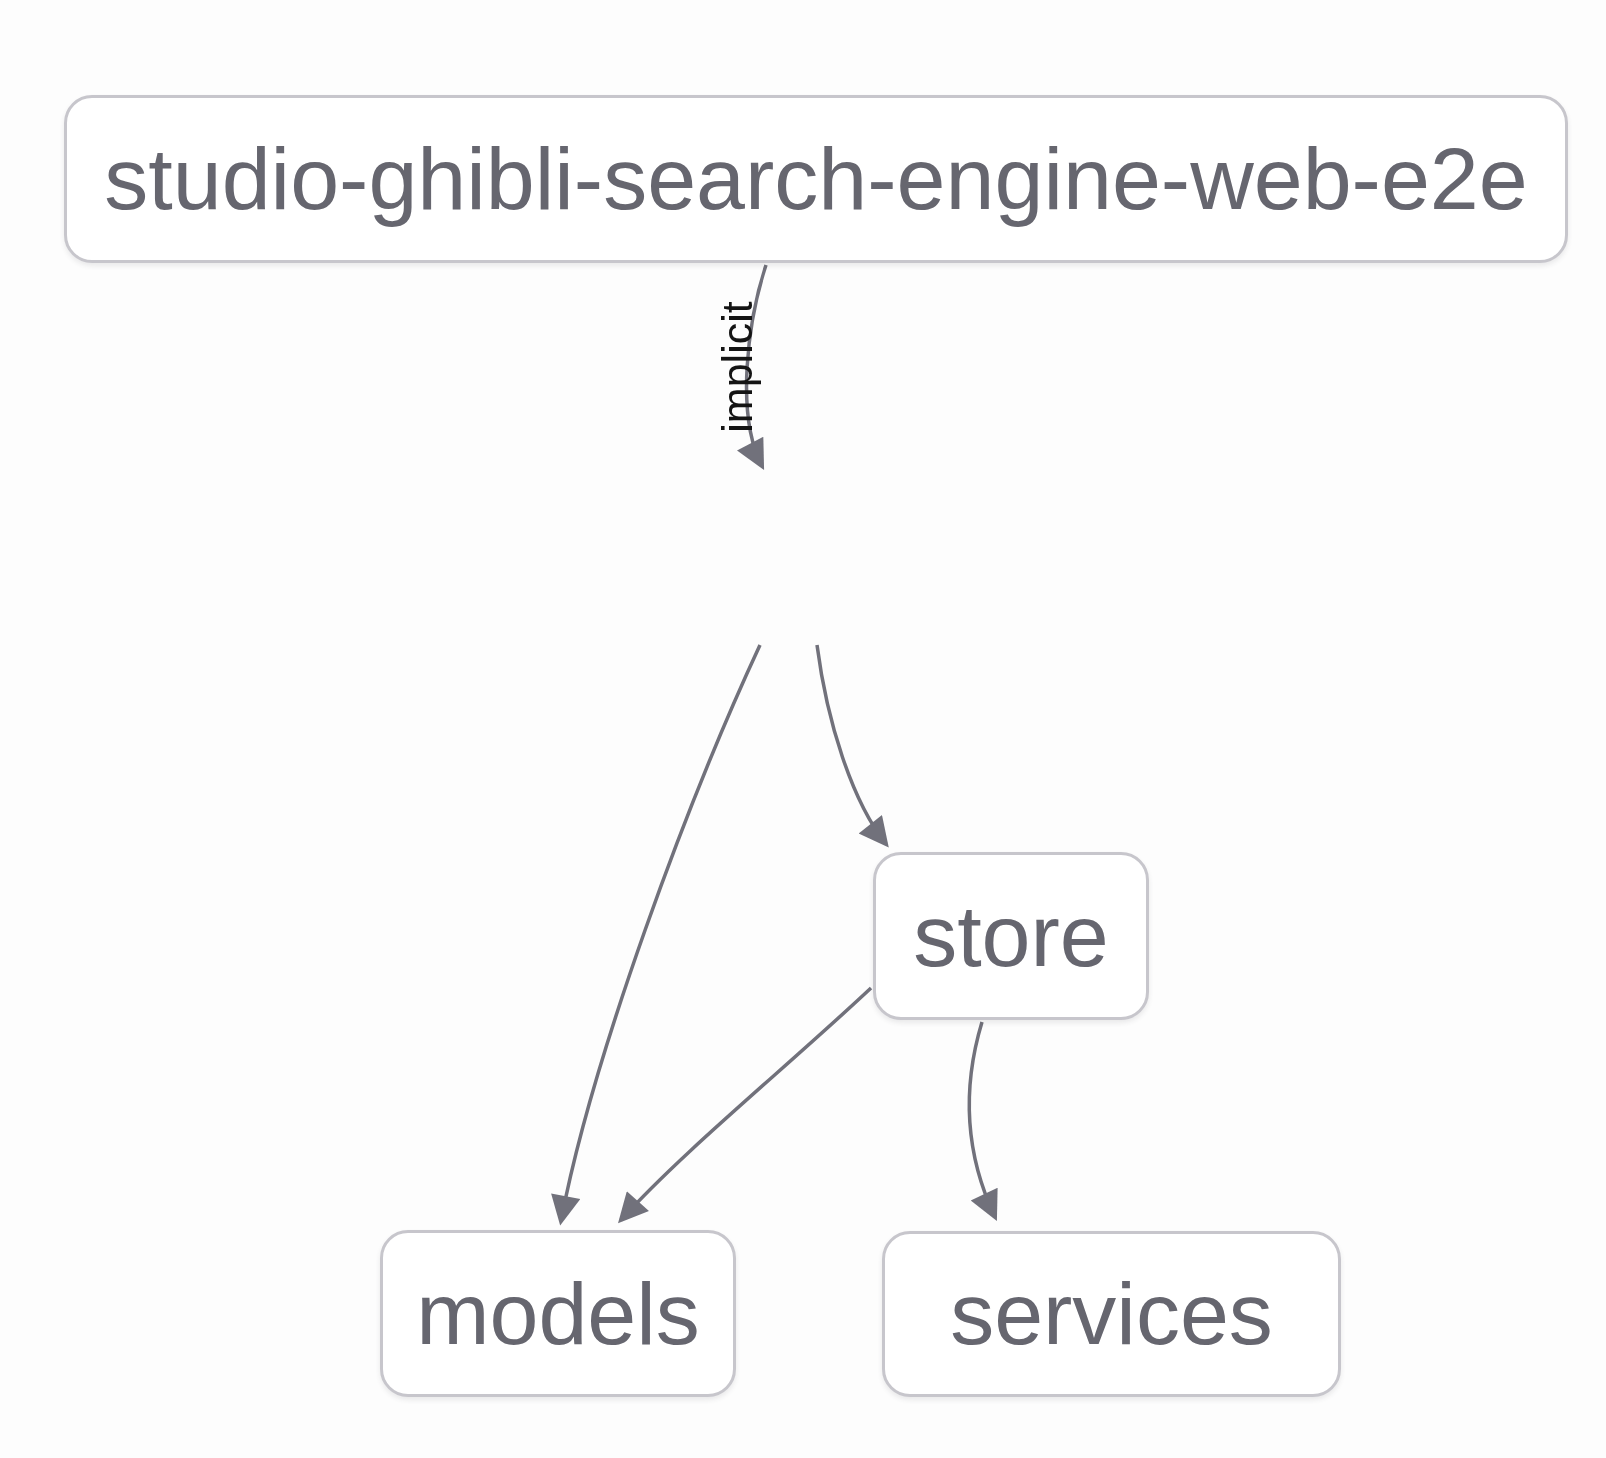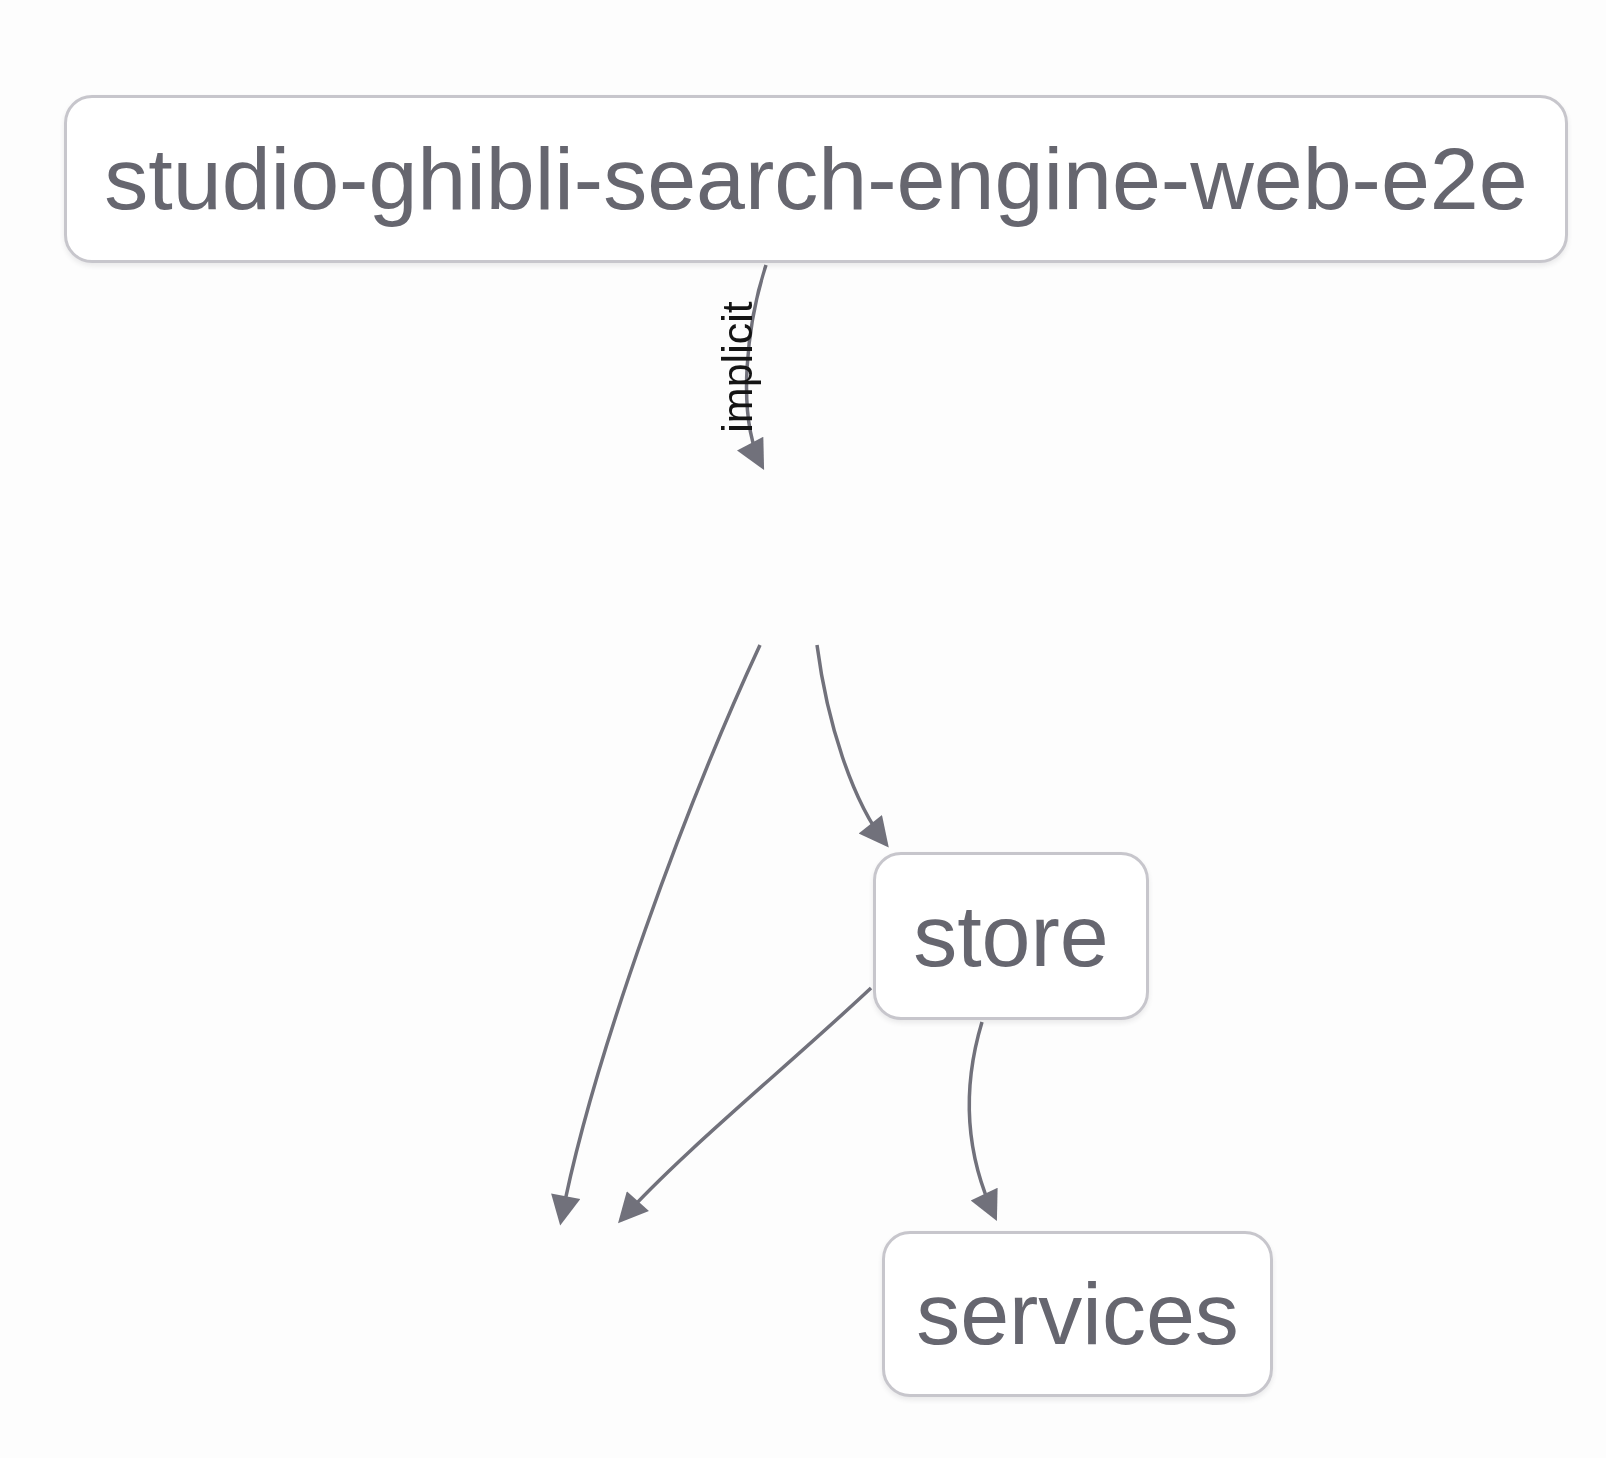--- a/index.html
+++ b/index.html
@@ -47,21 +47,21 @@
     font-size: 88px;
     line-height: 1;
     white-space: nowrap;
     cursor: pointer;
   }
   .node span { pointer-events: none; }
   .node-e2e      { left: 64px;  top: 95px;   width: 1504px; height: 168px; }
   .node-web      { left: 150px; top: 474px;  width: 1332px; height: 169px; }
   .node-store    { left: 873px; top: 852px;  width: 276px;  height: 168px; }
   .node-models   { left: 380px; top: 1230px; width: 356px;  height: 167px; }
-  .node-services { left: 882px; top: 1231px; width: 391px;  height: 166px; }
+  .node-services { left: 882px; top: 1231px; width: 459px;  height: 166px; }
 </style>
 </head>
 <body>
 
 <div class="canvas">
 
   <svg class="edges-svg" viewBox="0 0 1606 1458" xmlns="http://www.w3.org/2000/svg">
     <defs>
       <marker id="arrowhead" viewBox="0 0 10 10" refX="8.5" refY="5" markerWidth="10" markerHeight="8.5" orient="auto">
         <path d="M 0 0 L 10 5 L 0 10 z" fill="#71717b"></path>
@@ -83,18 +83,21 @@
 
   <div class="node node-e2e">
     <span>studio-ghibli-search-engine-web-e2e</span>
   </div>
 
 
   <div class="node node-store">
     <span>store</span>
   </div>
 
+  <div class="node node-models">
+    <span>models</span>
+  </div>
 
   <div class="node node-services">
     <span>services</span>
   </div>
 
 </div>
 
 </body></html>

